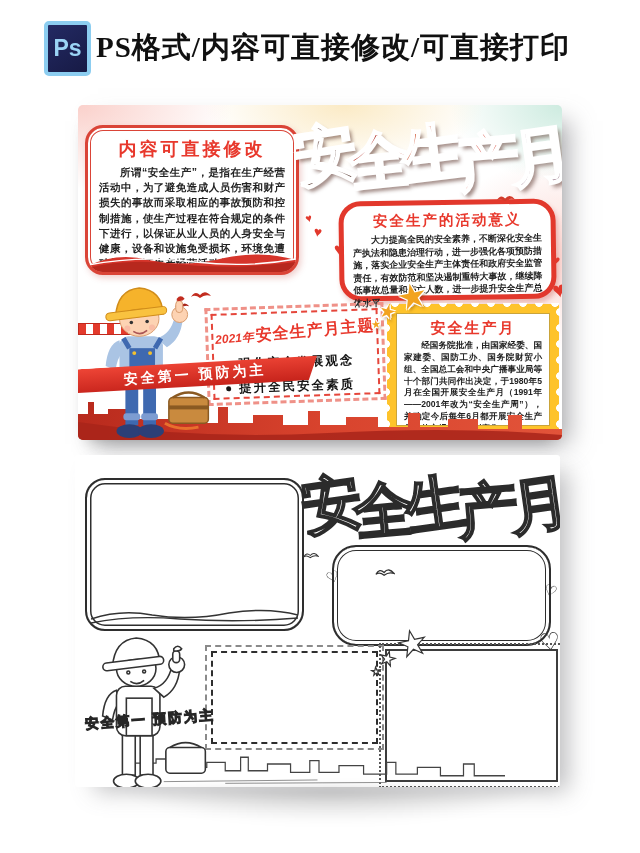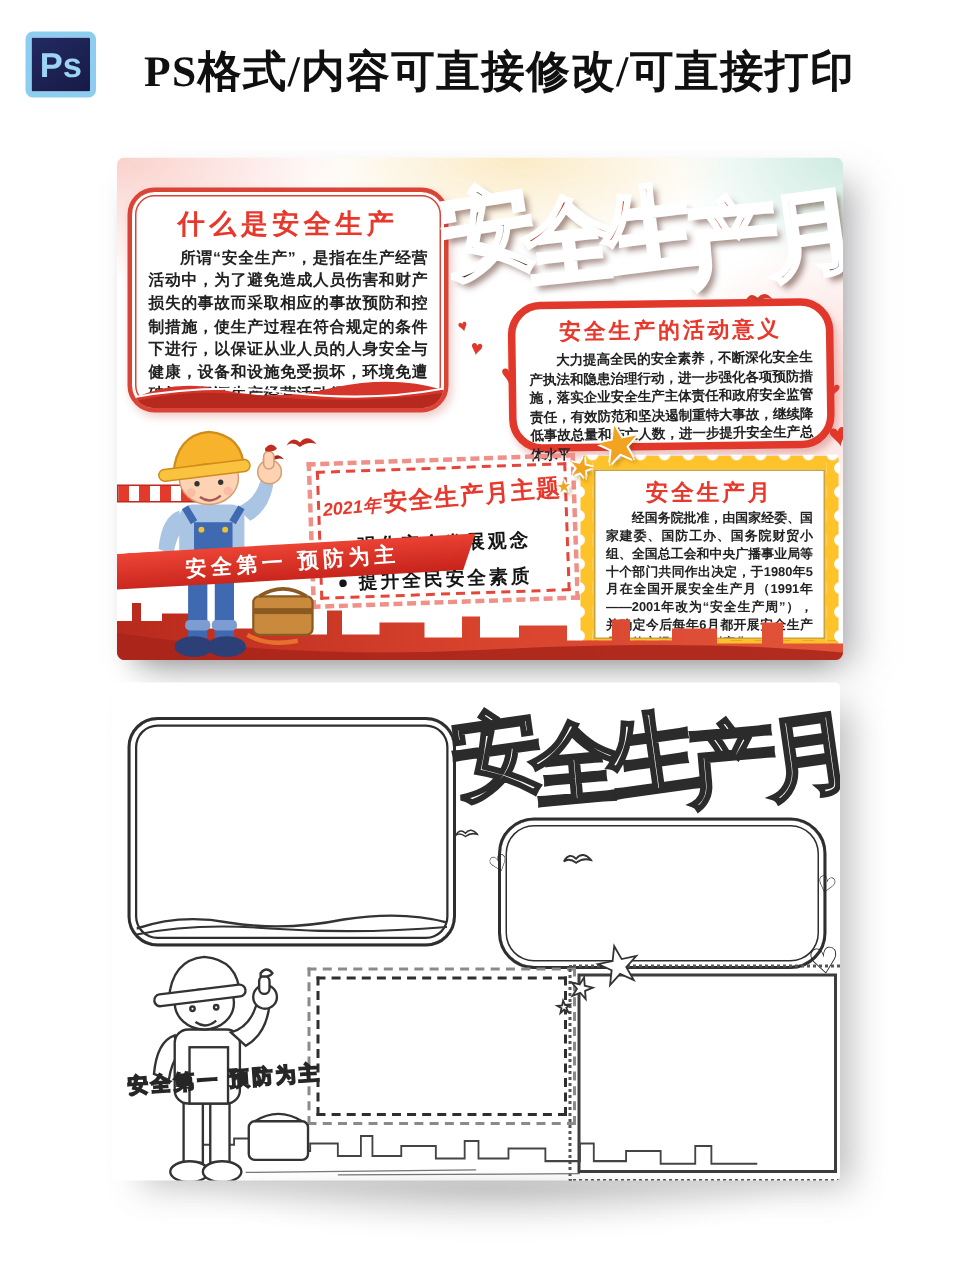--- a/index.html
+++ b/index.html
@@ -6,21 +6,21 @@
   body{
     width:640px;height:853px;position:relative;overflow:hidden;
     background:#ffffff;
     font-family:"Liberation Sans", sans-serif;
   }
   .page{position:absolute;inset:0;}
 
   
   .header{position:absolute;left:0;top:0;width:640px;height:96px;background:#fff;}
   .ps-logo{
-    position:absolute;left:17px;top:21px;width:47px;height:44px;
+    position:absolute;left:44px;top:21px;width:47px;height:55px;
     background:linear-gradient(145deg,#232a63,#171a45);
     border:4px solid #8ccdf0;border-radius:5px;box-sizing:border-box;
     display:flex;align-items:center;justify-content:center;
   }
   .ps-logo span{color:#9bd4f5;font-weight:bold;font-size:23px;letter-spacing:0;}
   .header-title{
     position:absolute;left:96px;top:0;height:96px;display:flex;align-items:center;
     font-family:"Liberation Serif", serif;font-size:29px;color:#101010;font-weight:600;
     letter-spacing:1px;white-space:nowrap;
   }
@@ -232,21 +232,21 @@
   <div class="header">
     <div class="ps-logo">
       <span>Ps</span>
     </div>
     <div class="header-title">PS格式/内容可直接修改/可直接打印</div>
   </div>
 
   <div class="poster color-poster">
 
     <div class="what-box">
-      <h2>什么是安全生产</h2>
+      <h2>内容可直接修改</h2>
       <p>所谓“安全生产”，是指在生产经营活动中，为了避免造成人员伤害和财产损失的事故而采取相应的事故预防和控制措施，使生产过程在符合规定的条件下进行，以保证从业人员的人身安全与健康，设备和设施免受损坏，环境免遭破坏，保证生产经营活动得以顺利进行的相关活动。</p>
       <svg class="what-wave" viewBox="0 0 214 22" preserveAspectRatio="none">
         <path d="M0,16 Q30,2 62,10 Q100,18 140,8 Q180,0 214,10 L214,22 L0,22 Z" fill="#d6352b"></path>
         <path d="M0,18 Q40,8 90,14 Q150,20 214,12 L214,22 L0,22 Z" fill="#b7281e"></path>
         <path d="M0,15 Q55,5 110,12 Q165,18 214,9" fill="none" stroke="#ffffff" stroke-width="1.4"></path>
       </svg>
     </div>
 
     <div class="main-title">
       <span>安</span>

